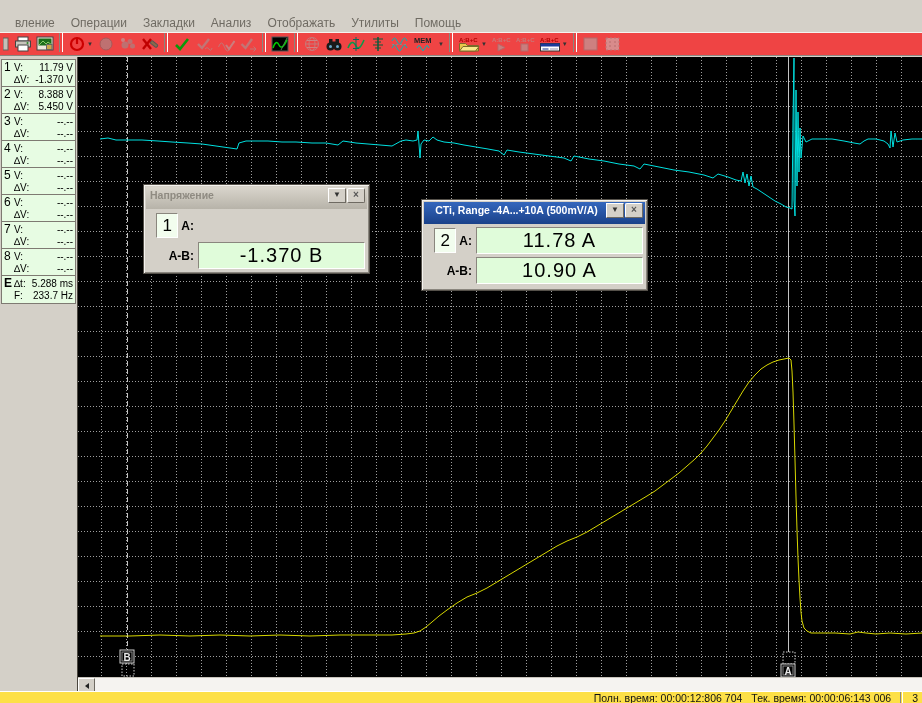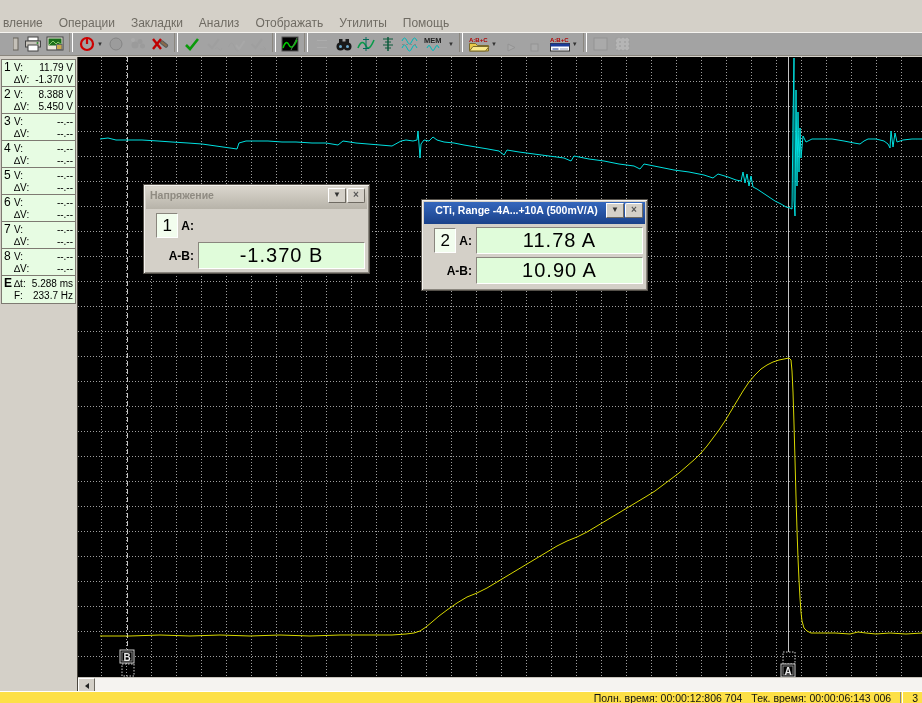--- a/index.html
+++ b/index.html
@@ -11,25 +11,25 @@
   .titlebar{position:absolute;left:0;top:0;width:100%;height:14px;
     background:linear-gradient(180deg,#e0ddd6,#c6c2ba);overflow:hidden;}
   .title-text{position:absolute;left:1px;top:-1px;font-size:13px;font-weight:bold;
     color:#9d9991;text-shadow:1px 1px 0 #eceae5;white-space:nowrap;}
   .corner-btn{position:absolute;right:3px;top:-6px;width:22px;height:13px;
     background:linear-gradient(#f4f2ee,#cfccc4);border:1px solid #8d897f;border-radius:3px;}
 
   .menubar{position:absolute;left:0;top:14px;width:100%;height:18px;background:#d4d0c8;
     display:flex;align-items:center;font-size:12px;color:#6f6b63;}
   .menu-item{padding:1px 8px;white-space:nowrap;}
-  .menu-item:first-child{padding-left:3px;}
-
-  .toolbar{position:absolute;left:0;top:32px;width:100%;height:24px;background:#a3a3a3;
+  .menu-item:first-child{padding-left:3px;margin-left:12px;}
+
+  .toolbar{position:absolute;left:0;top:32px;width:100%;height:24px;background:#ef4444;
     border-top:1px solid #f5f3ef;border-bottom:1px solid #8a867e;
-    display:flex;align-items:flex-start;padding-left:11px;box-sizing:border-box;}
+    display:flex;align-items:flex-start;padding-left:1px;box-sizing:border-box;}
   .tb-btn{height:22px;display:flex;align-items:center;justify-content:center;
     padding:0 2px;position:relative;flex:none;}
   .tb-btn .dd{font-size:6px;color:#333;margin-left:1px;}
   .tb-btn.disabled{filter:grayscale(1) opacity(.55);}
   .tb-sep{width:2px;height:19px;border-left:1px solid #8a867e;border-right:1px solid #fff;
     margin:0 3px;flex:none;}
 
   
   .sidebar{position:absolute;left:0;top:57px;width:78px;height:634px;background:#d4d0c8;
     border-right:1px solid #4a463e;box-sizing:border-box;}

